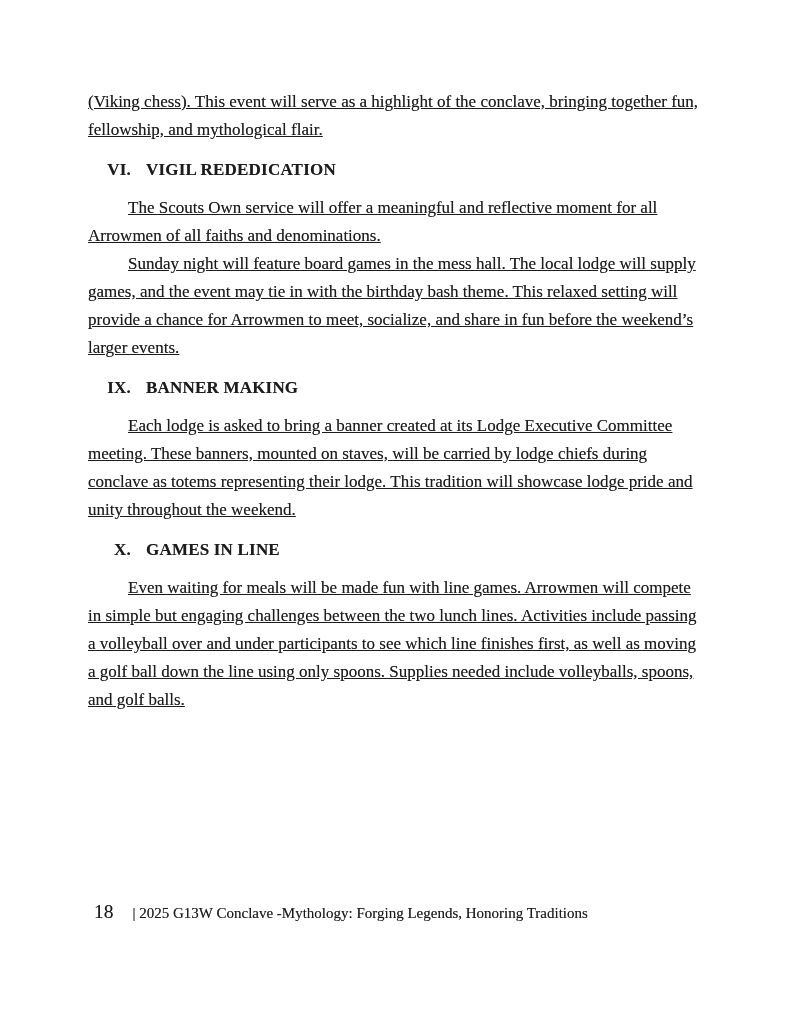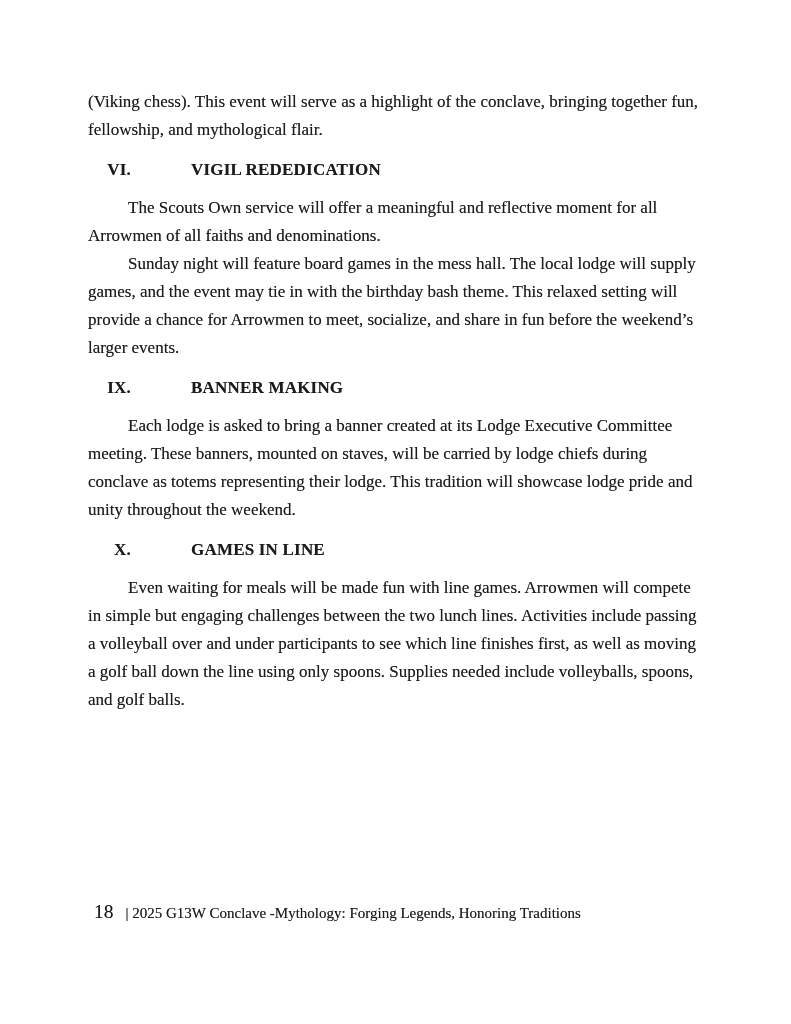--- a/index.html
+++ b/index.html
@@ -17,56 +17,56 @@
     box-sizing: border-box;
     padding: 88px 66px 0 88px;
     overflow: hidden;
     text-shadow: 0 0 0.4px rgba(0,0,0,0.5);
   }
   .para {
     margin: 0;
     white-space: pre;
     font-size: 17px;
     line-height: 28px;
+    text-decoration: underline;
   }
   .para.indent {
     text-indent: 40px;
   }
   .heading {
     display: flex;
     margin: 12px 0 10px 0;
     font-weight: bold;
     font-size: 17px;
     line-height: 28px;
     letter-spacing: 0.2px;
-    gap: 36px;
   }
   .heading .num {
     flex: none;
     width: 43px;
     text-align: right;
   }
   .heading .title {
-    margin-left: 24px;
+    margin-left: 15px;
     text-align: right;
   }
   .footer {
     position: absolute;
     left: 94px;
     top: 900px;
     display: flex;
     align-items: baseline;
   }
   .pagenum {
     font-size: 19.5px;
     line-height: 1.2;
   }
   .foottext {
     font-size: 15px;
-    margin-left: 12px;
+    margin-left: 19px;
     line-height: 1.2;
   }
 </style>
 </head>
 <body>
 
 <div class="page">
 
   <p class="para cont">(Viking chess). This event will serve as a highlight of the conclave, bringing together fun,
 fellowship, and mythological flair.</p>

